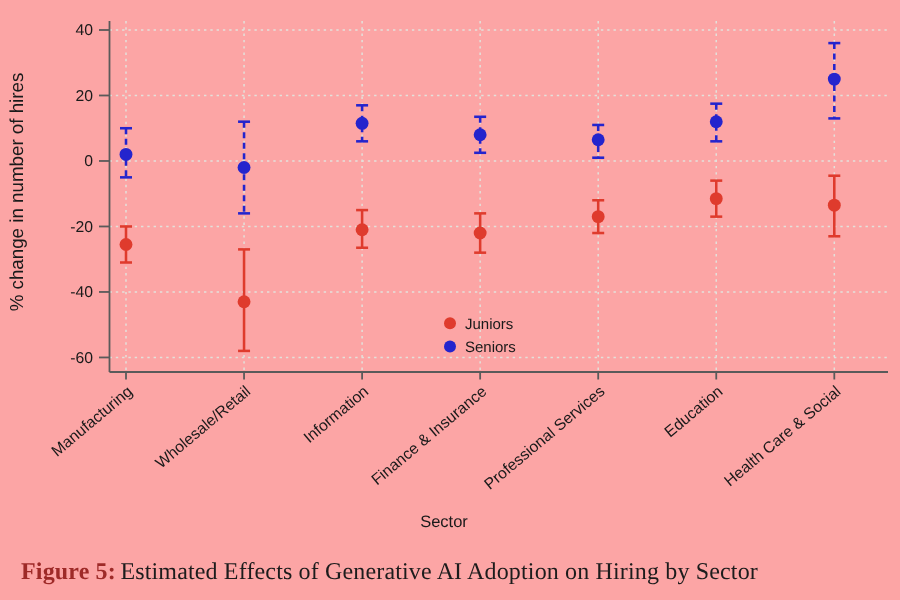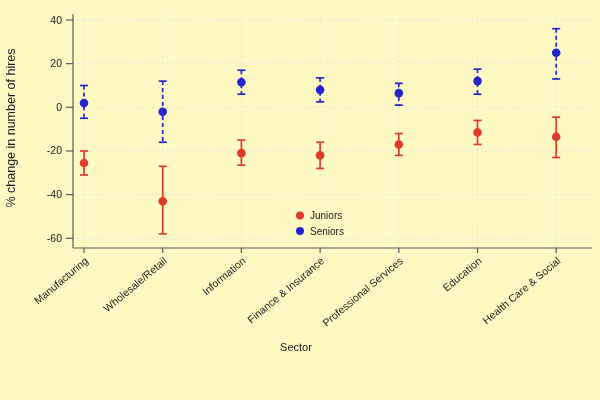--- a/index.html
+++ b/index.html
@@ -8,21 +8,21 @@
     width: 600px;
     height: 400px;
     background: #ffffff;
     font-family: "Liberation Sans", sans-serif;
     overflow: hidden;
   }
   .figure {
     position: relative;
     width: 600px;
     height: 400px;
-    background: #fef9c3;
+    background: #fca5a5;
   }
   #chart-svg {
     position: absolute;
     top: 0;
     left: 0;
   }
   #chart-svg text {
     font-family: "Liberation Sans", sans-serif;
   }
   .caption {
@@ -146,13 +146,16 @@
       <line x1="552.2" x2="560.2" y1="28.732" y2="28.732" stroke="#2424cd" stroke-width="1.7"></line>
       <line x1="552.2" x2="560.2" y1="78.941" y2="78.941" stroke="#2424cd" stroke-width="1.7"></line>
       <circle cx="556.2" cy="52.745" r="4.3" fill="#2424cd"></circle>
       <circle cx="300" cy="215.5" r="4" fill="#df3b2d"></circle>
       <text x="310" y="219" font-size="10" fill="#1a1a1a">Juniors</text>
       <circle cx="300" cy="231" r="4" fill="#2424cd"></circle>
       <text x="310" y="234.5" font-size="10" fill="#1a1a1a">Seniors</text>
       <text x="15" y="128" text-anchor="middle" font-size="12.5" fill="#1a1a1a" transform="rotate(-90 15 128)">% change in number of hires</text>
       <text x="296" y="351" text-anchor="middle" font-size="11" fill="#1a1a1a">Sector</text>
     </svg>
+  <div class="caption">
+    <span class="cap-label">Figure 5:</span><span class="cap-text">Estimated Effects of Generative AI Adoption on Hiring by Sector</span>
+  </div>
 </div>
 
 </body></html>

